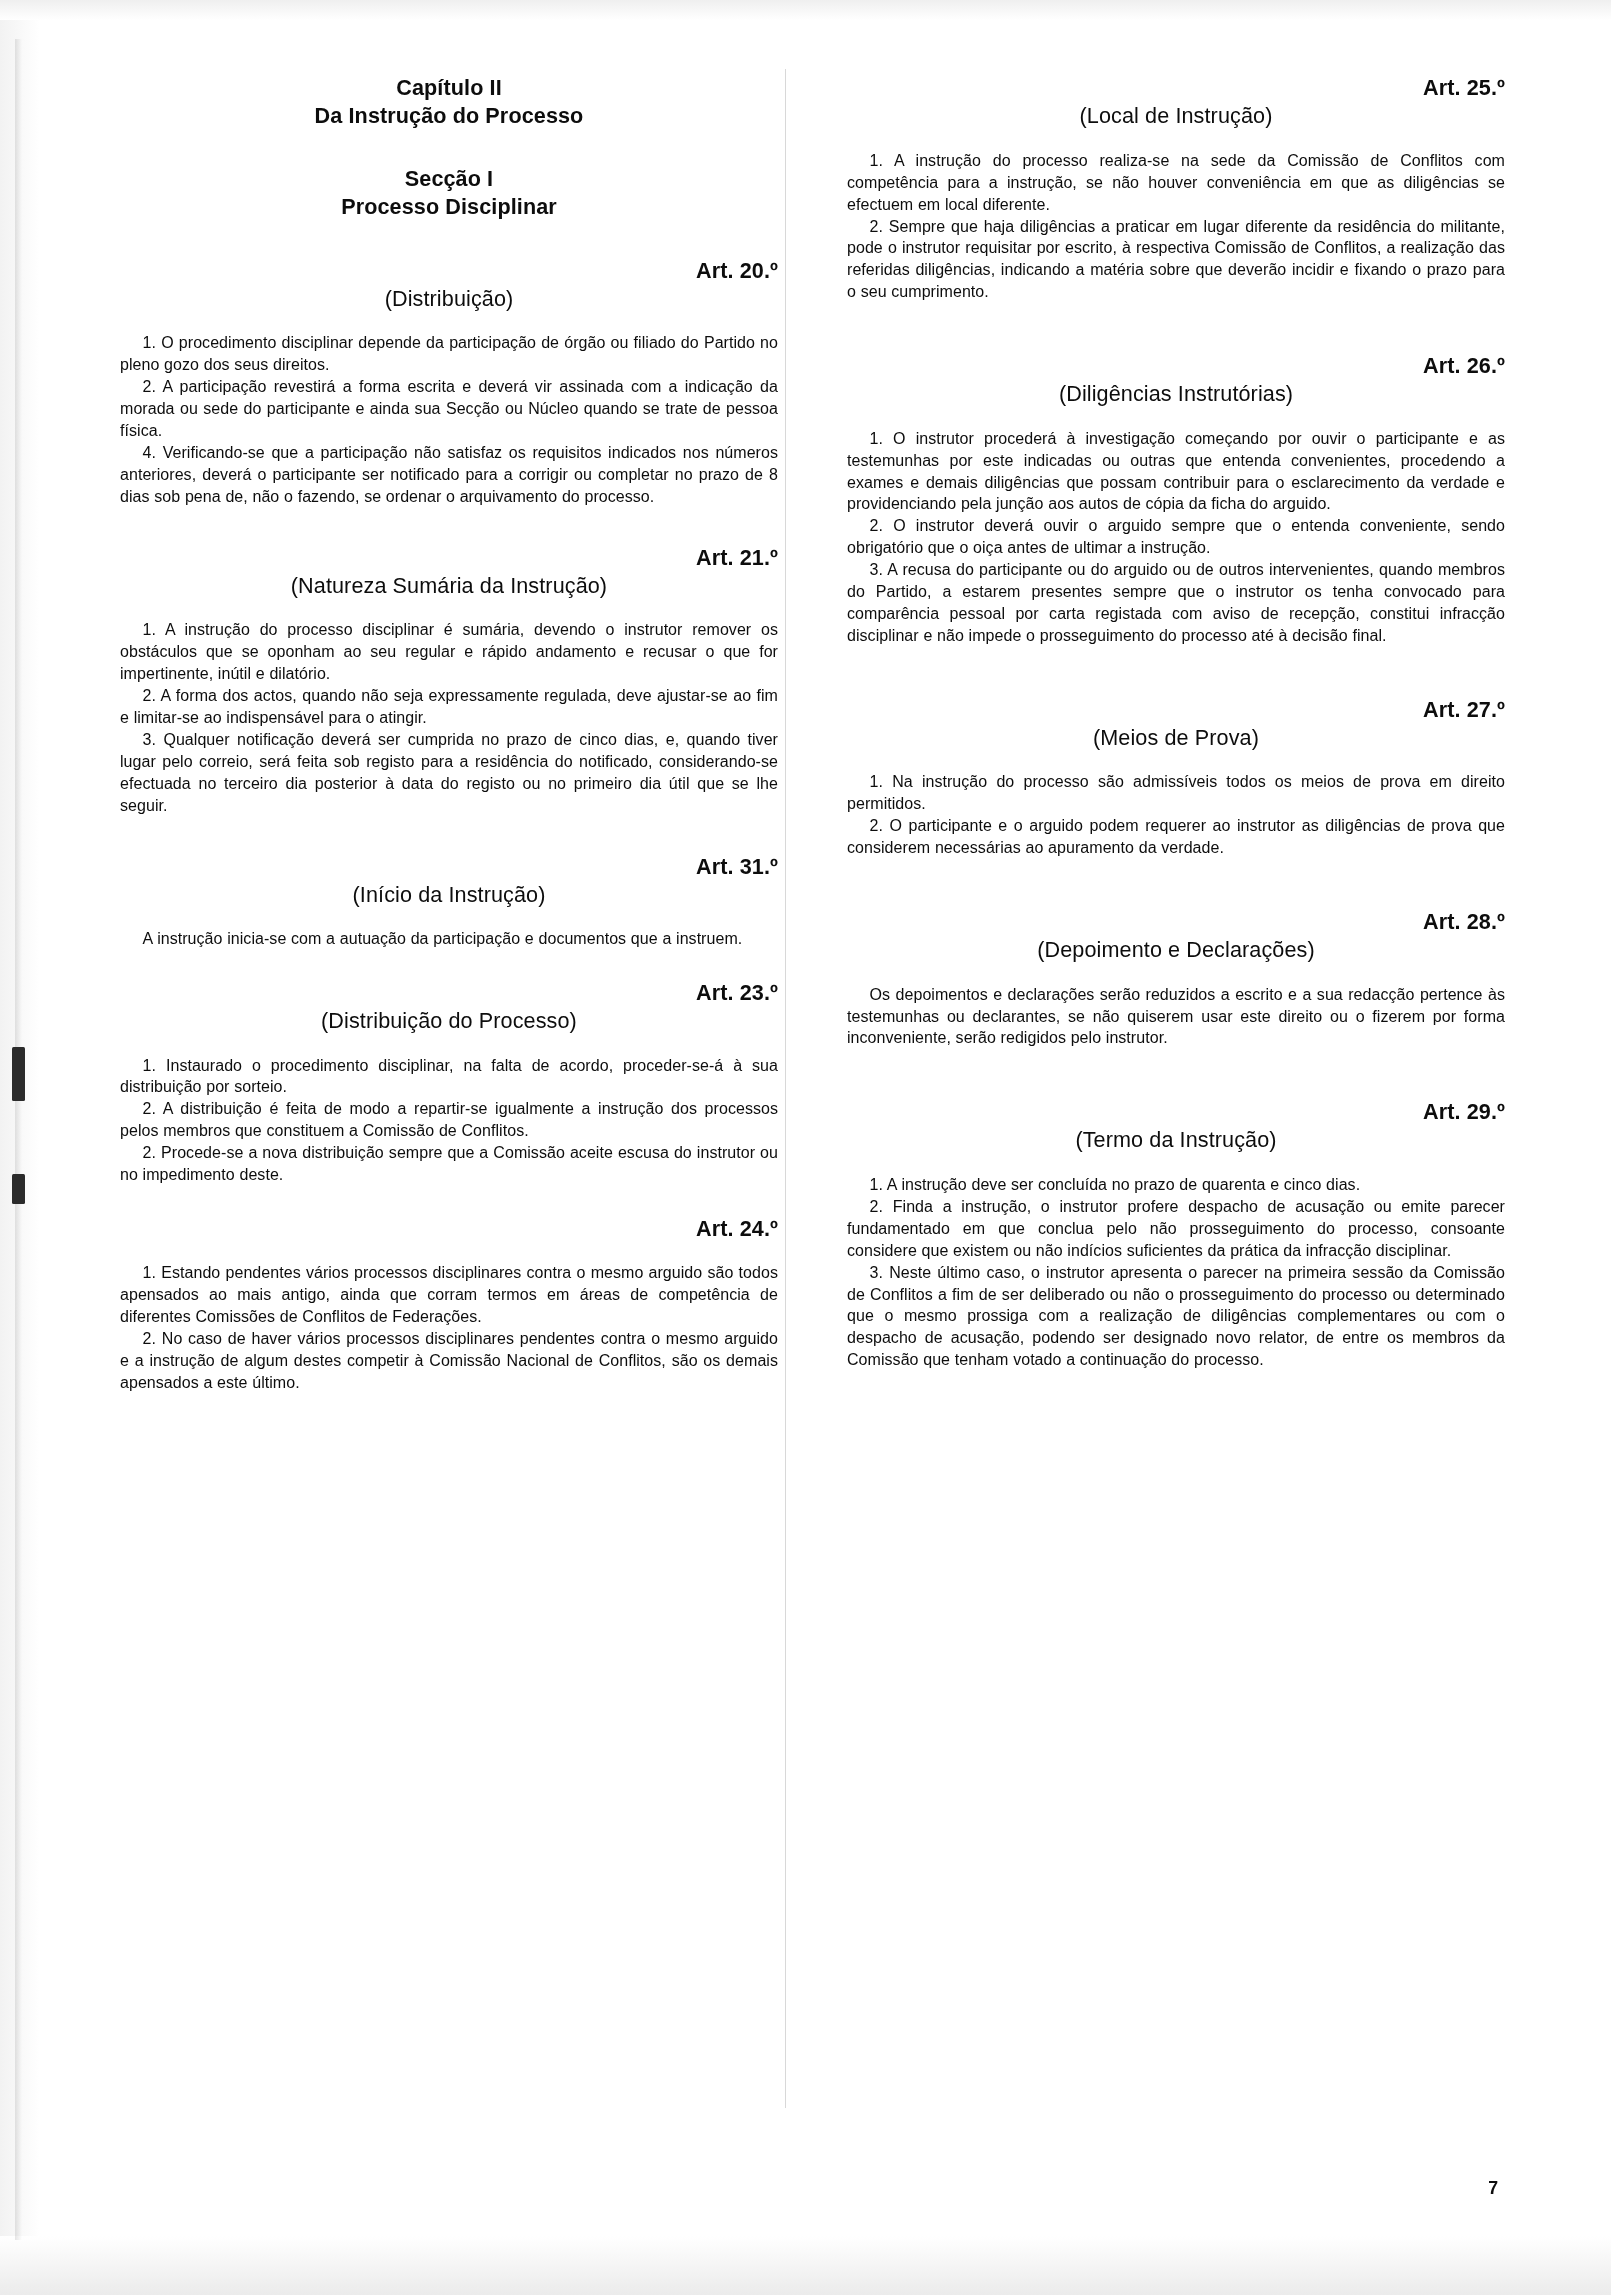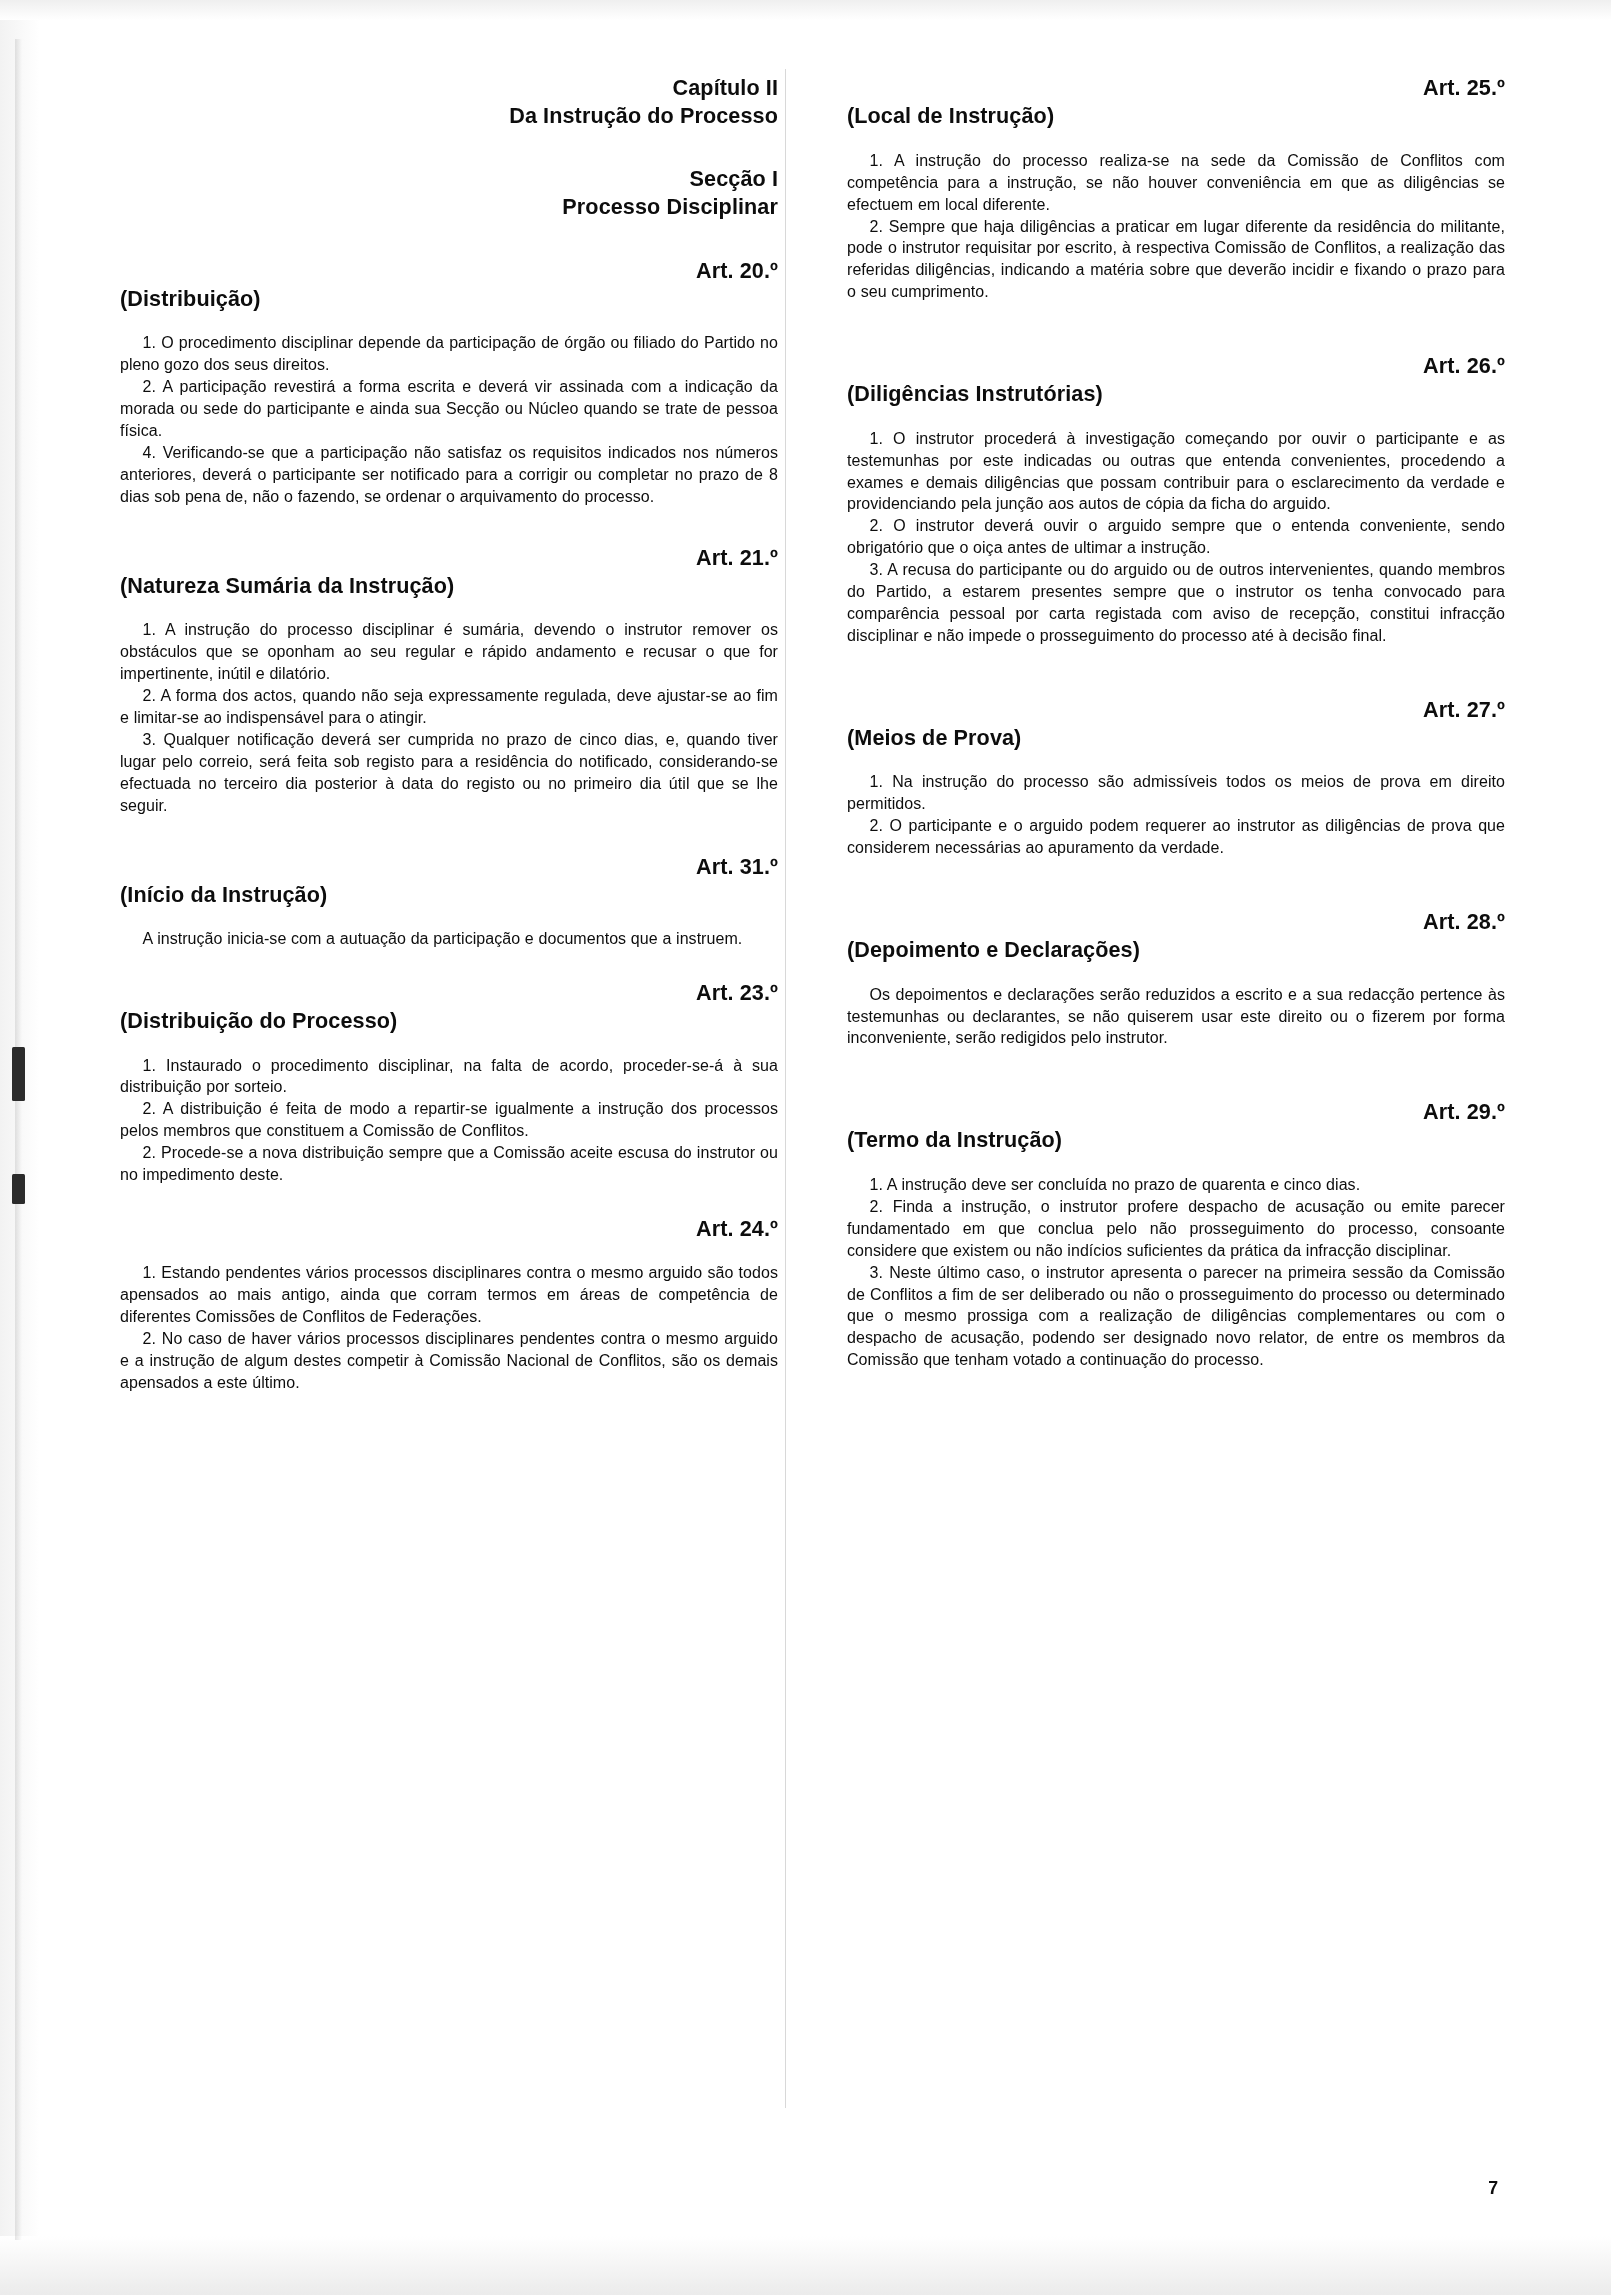--- a/index.html
+++ b/index.html
@@ -75,21 +75,21 @@
   }
   .divider {
     position: absolute;
     left: 785px;
     top: 69px;
     width: 1px;
     height: 2039px;
     background: #d8d8d8;
   }
   .heading-block {
-    text-align: right;
+    text-align: center;
     margin-top: 0;
   }
   .heading-block .line1 {
     font-size: 21.6px;
     font-weight: bold;
     line-height: 1.28;
     letter-spacing: 0.1px;
   }
   .heading-block .line2 {
     font-size: 21.6px;
@@ -98,22 +98,23 @@
     letter-spacing: 0.1px;
   }
   .art-head {
     text-align: right;
     font-size: 21.6px;
     font-weight: bold;
     line-height: 1.3;
     letter-spacing: 0.1px;
   }
   .art-title {
-    font-size: 21.6px;
-    font-weight: bold;
+    text-align: center;
+    font-size: 21.6px;
+    font-weight: normal;
     line-height: 1.3;
     letter-spacing: 0.1px;
   }
   p.body {
     font-size: 16px;
     line-height: 1.37;
     text-align: justify;
     margin: 0;
     text-indent: 22.6px;
     letter-spacing: 0.05px;

